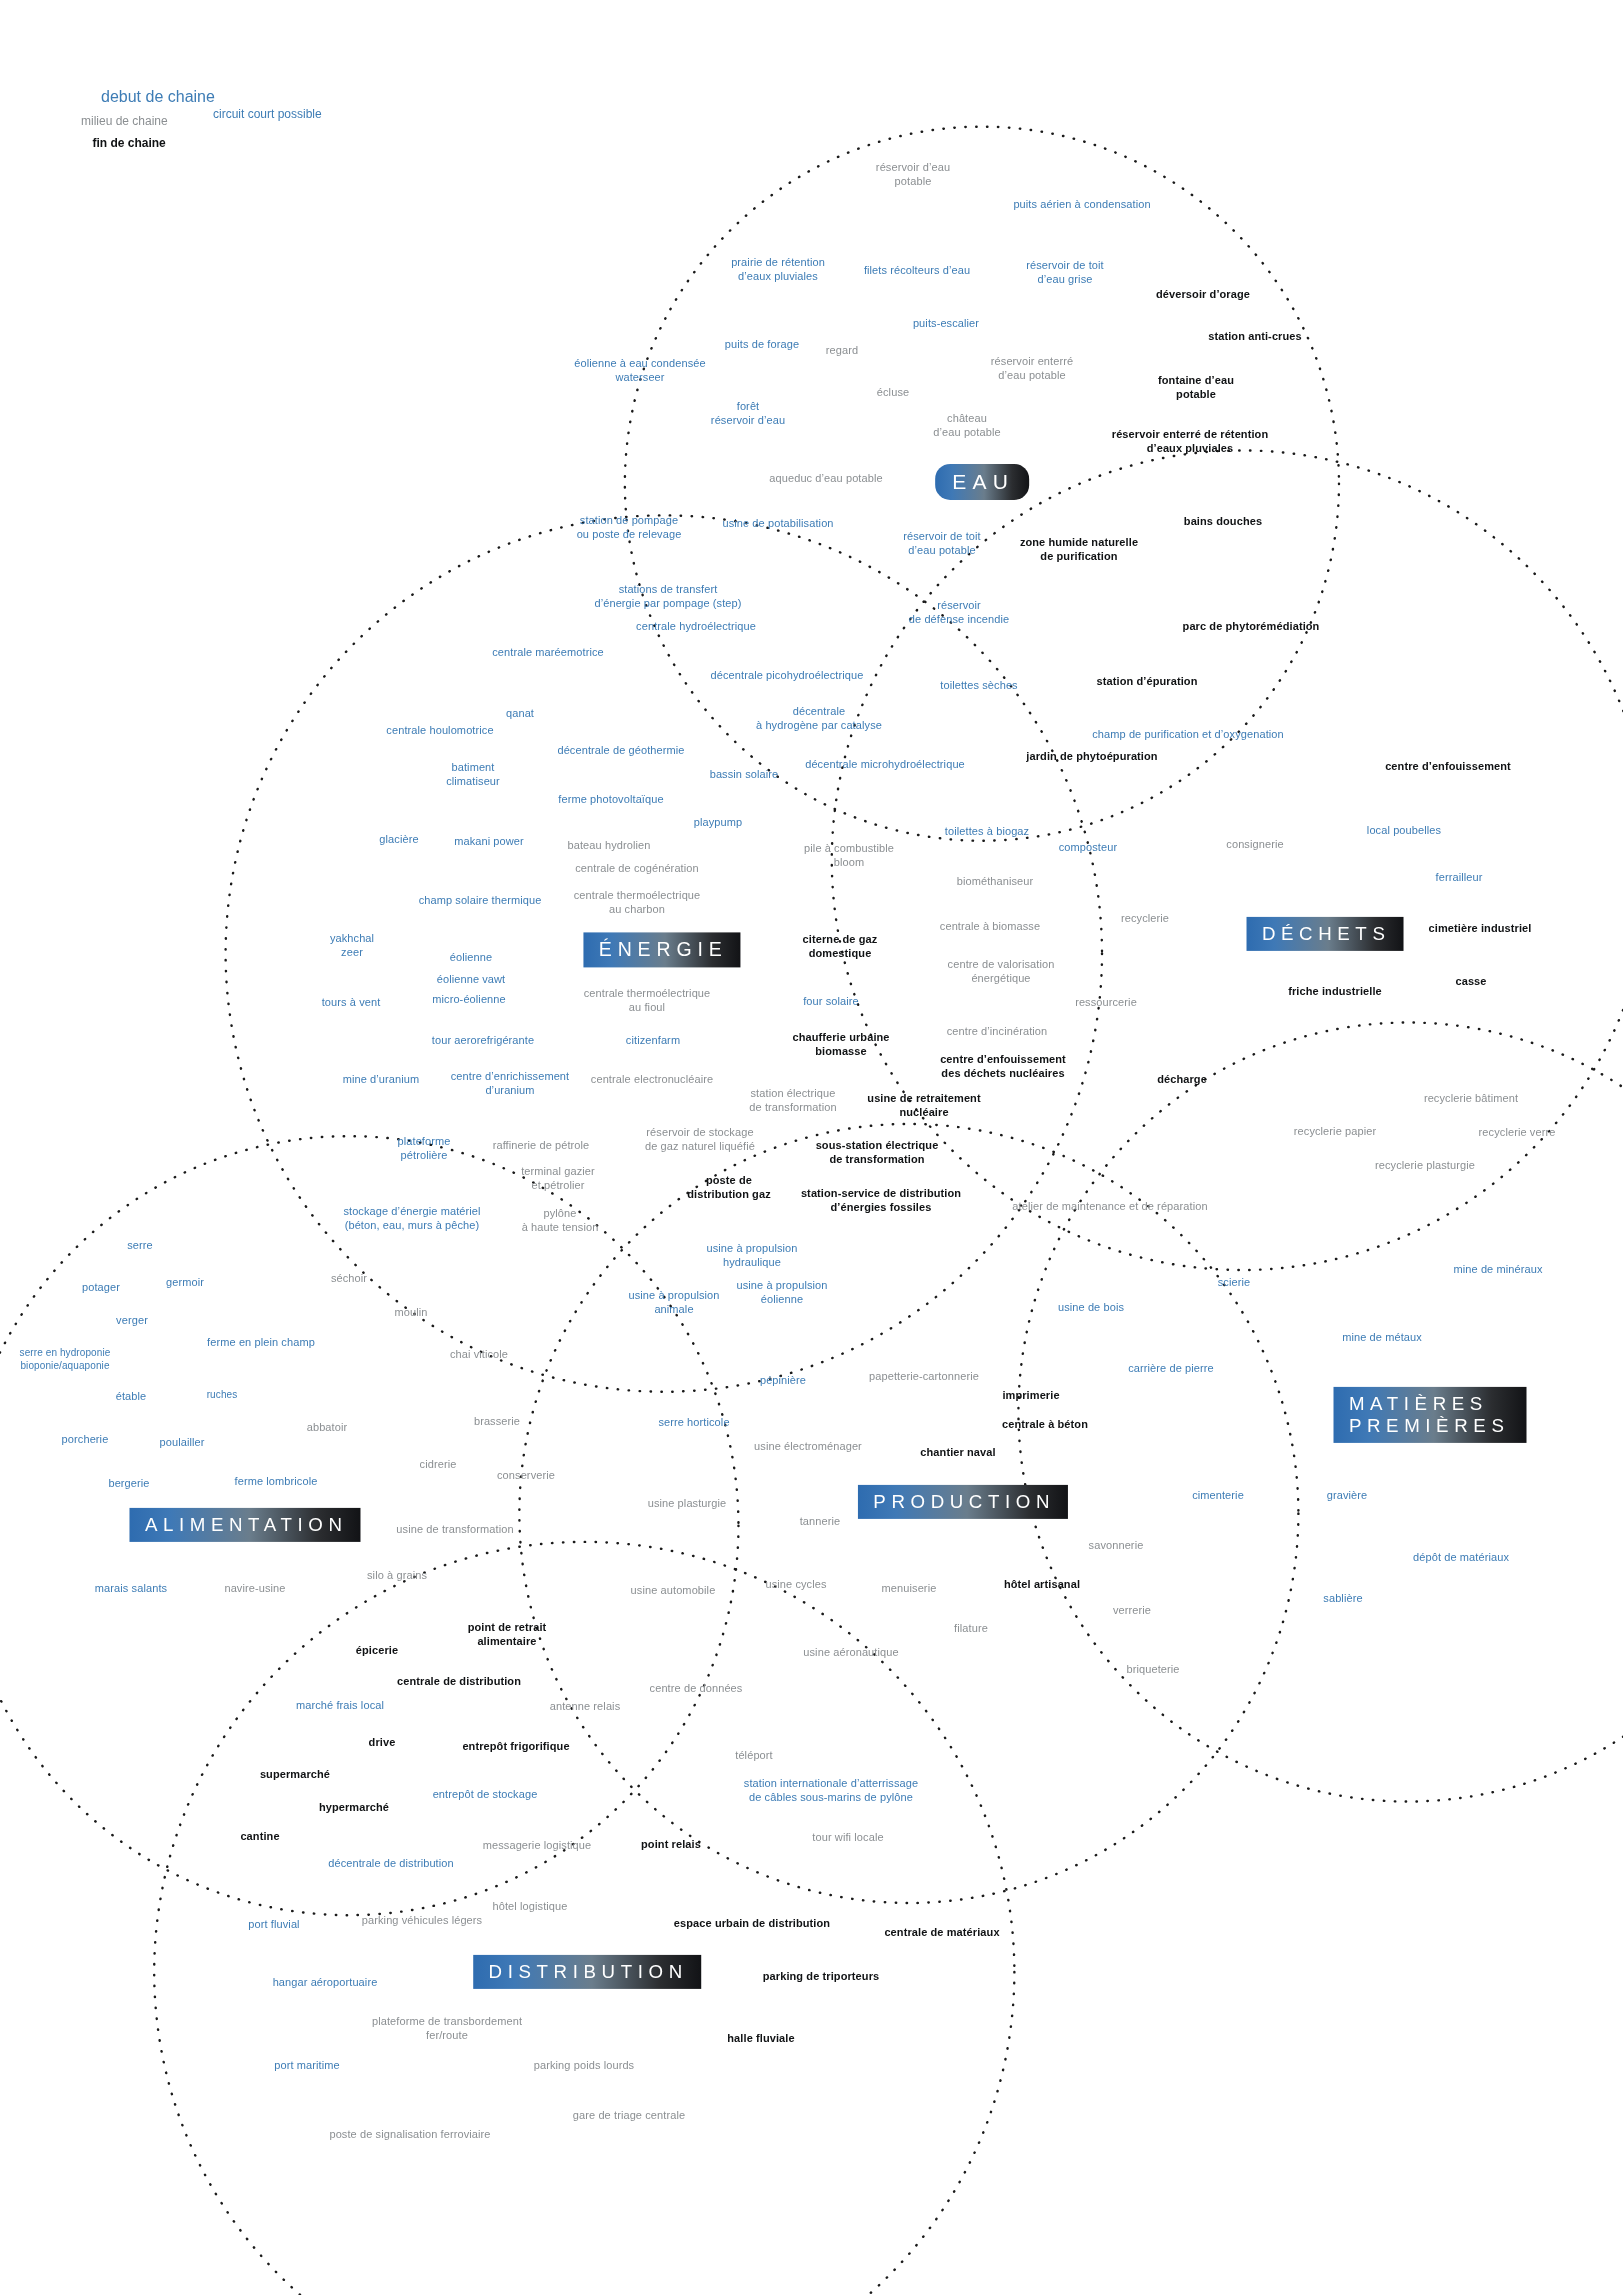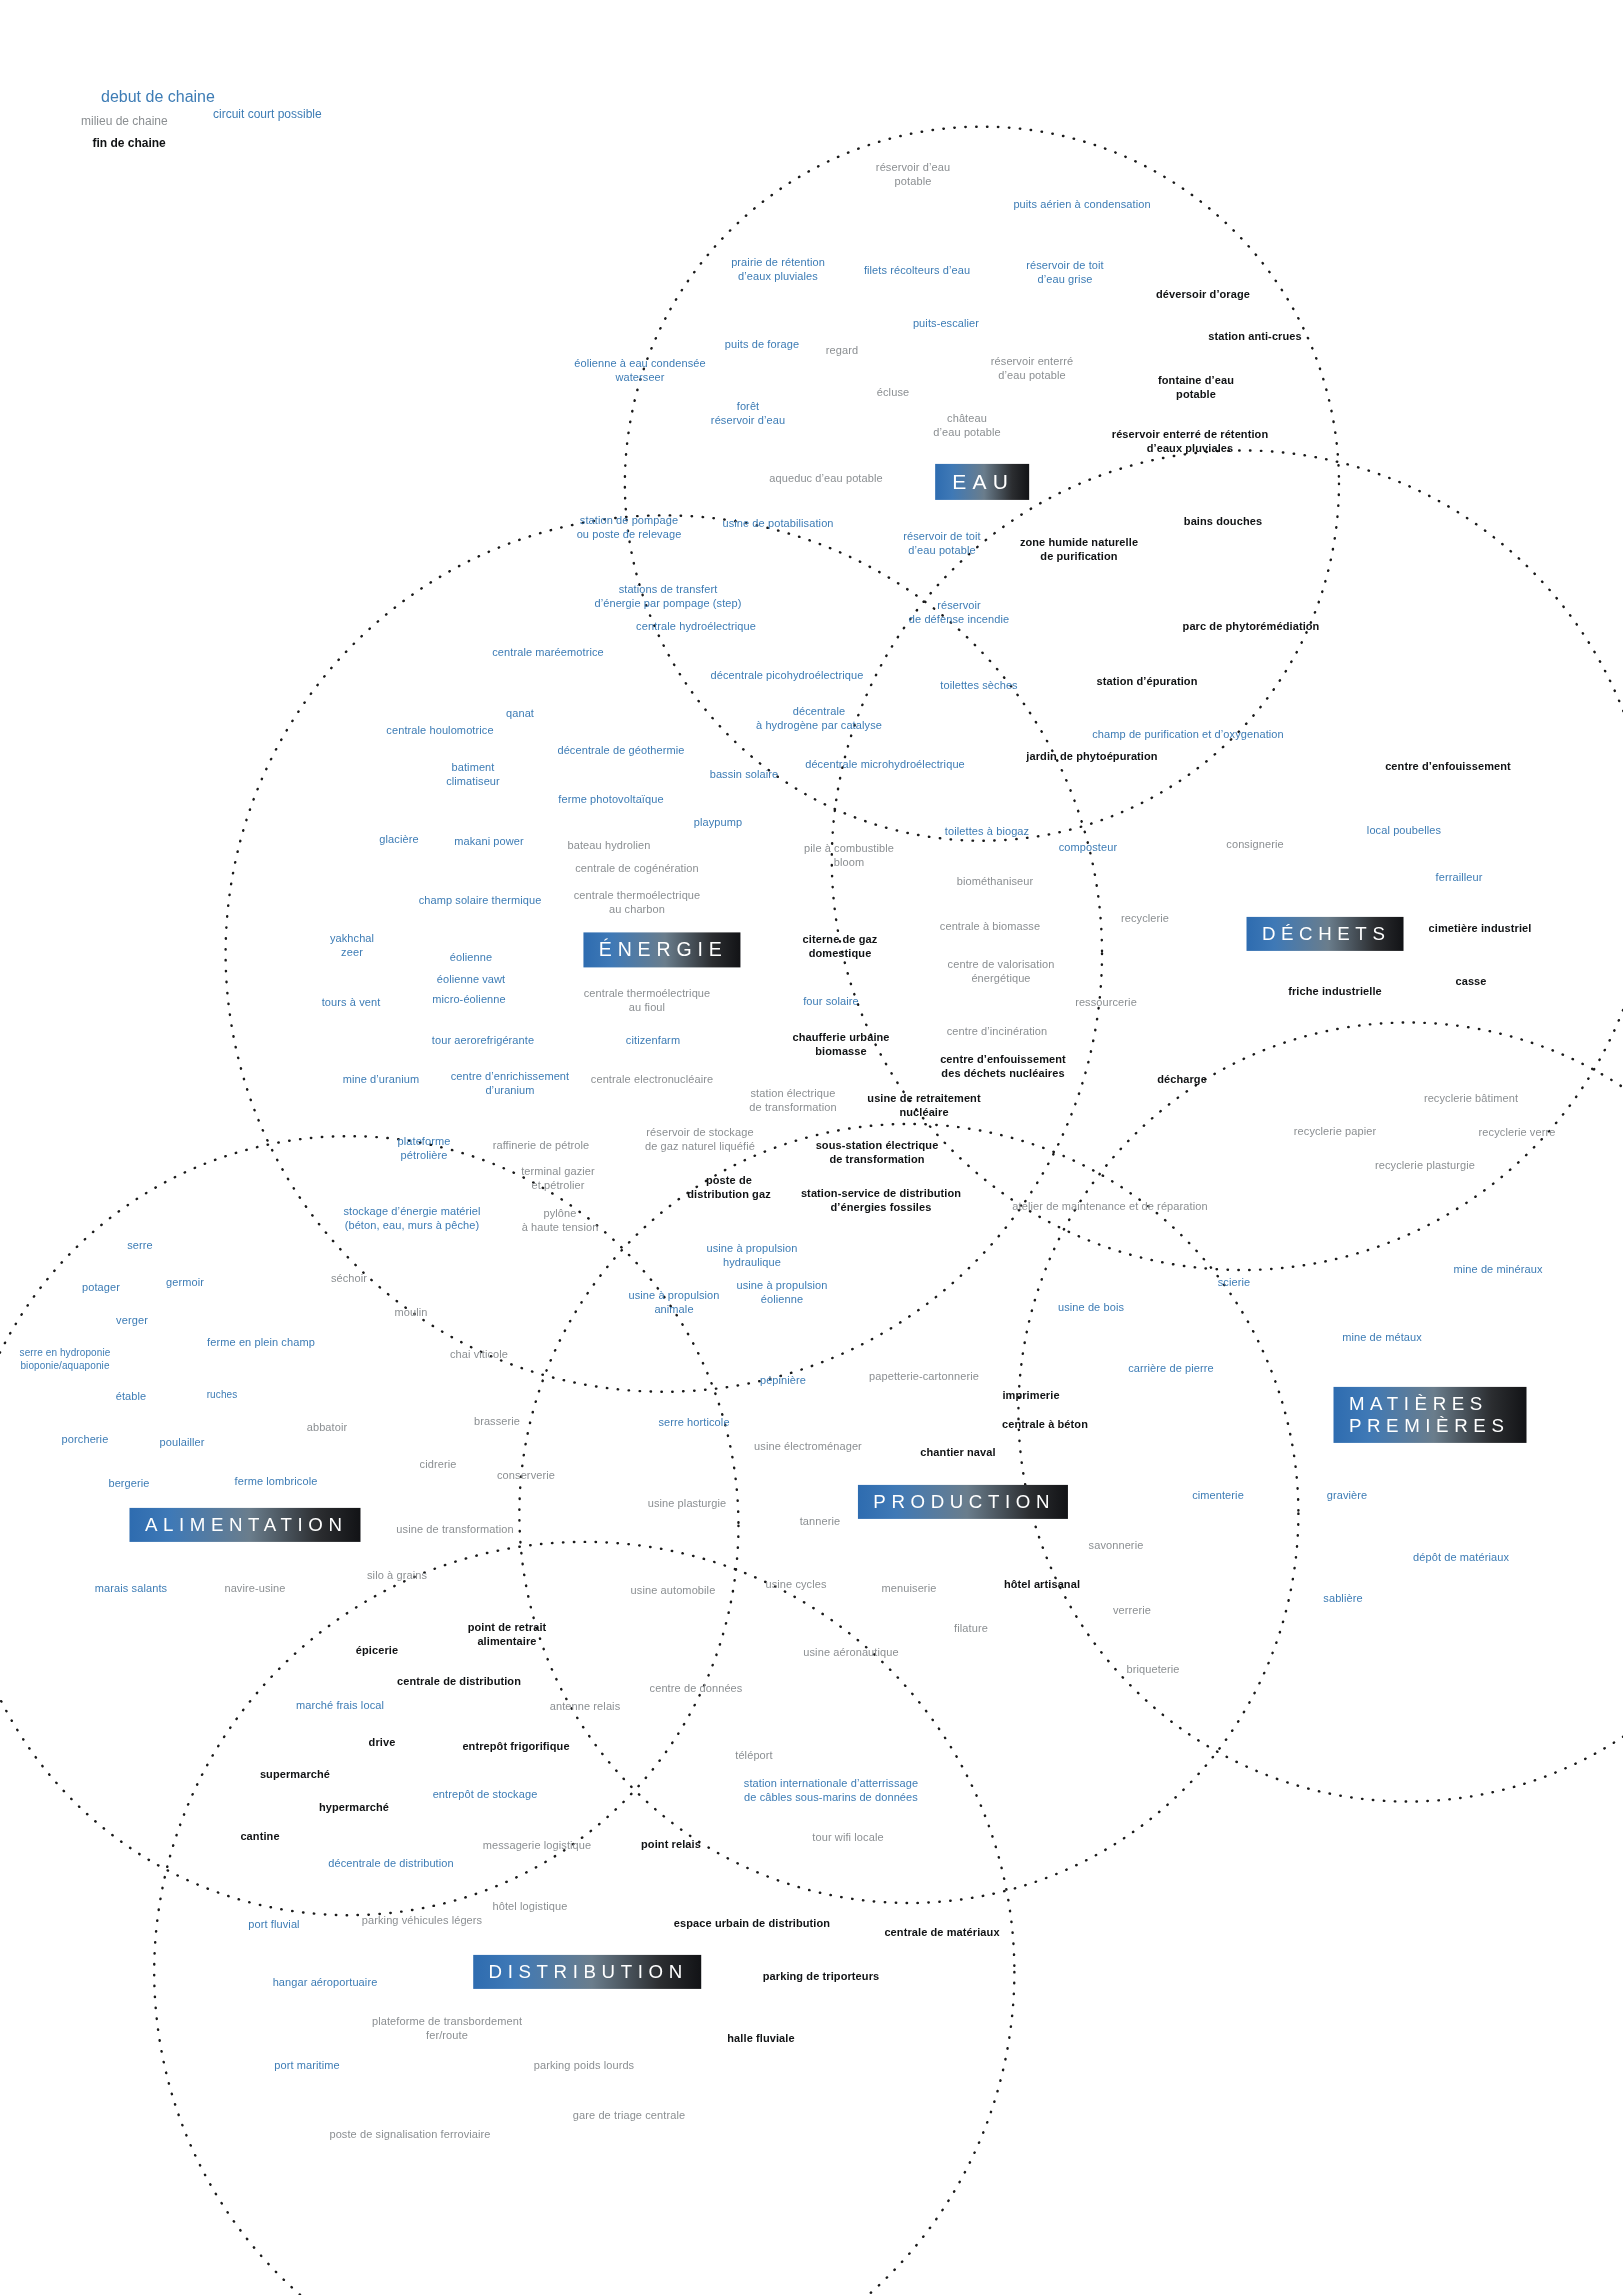--- a/index.html
+++ b/index.html
@@ -555,21 +555,21 @@
         <div>téléport</div>
       </div>
       <div class="lbl c s-fin" style="left: 516px; top: 1747px; font-size: 11px;">
         <div>entrepôt frigorifique</div>
       </div>
       <div class="lbl c s-fin" style="left: 295px; top: 1775px; font-size: 11px;">
         <div>supermarché</div>
       </div>
       <div class="lbl c s-debut" style="left: 831px; top: 1791px; font-size: 11px;">
         <div>station internationale d’atterrissage</div>
-        <div>de câbles sous-marins de données</div>
+        <div>de câbles sous-marins de pylône</div>
       </div>
       <div class="lbl c s-debut" style="left: 485px; top: 1795px; font-size: 11px;">
         <div>entrepôt de stockage</div>
       </div>
       <div class="lbl c s-fin" style="left: 354px; top: 1808px; font-size: 11px;">
         <div>hypermarché</div>
       </div>
       <div class="lbl c s-fin" style="left: 260px; top: 1837px; font-size: 11px;">
         <div>cantine</div>
       </div>
@@ -620,21 +620,21 @@
         <div>parking poids lourds</div>
       </div>
       <div class="lbl c s-milieu" style="left: 629px; top: 2116px; font-size: 11px;">
         <div>gare de triage centrale</div>
       </div>
       <div class="lbl c s-milieu" style="left: 410px; top: 2135px; font-size: 11px;">
         <div>poste de signalisation ferroviaire</div>
       </div>
     </div>
   <div id="badges">
-      <div class="badge" style="left: 982px; top: 482px; font-size: 21px; padding: 5.7px 14.6px 6.5px 17px;">EAU</div>
+      <div class="badge" style="left: 982px; top: 482px; font-size: 21px; padding: 5.7px 14.6px 6.5px 17px; border-radius: 15px;">EAU</div>
       <div class="badge" style="left: 662px; top: 950px; font-size: 19.5px; padding: 5.7px 13px 6.5px 15.4px;">ÉNERGIE</div>
       <div class="badge" style="left: 1325px; top: 934px; font-size: 18.7px; padding: 5.7px 13px 6.5px 15.4px;">DÉCHETS</div>
       <div class="badge" style="left: 1430px; top: 1415px; font-size: 18.7px; padding: 5.7px 13px 6.5px 15.4px;">MATIÈRES PREMIÈRES</div>
       <div class="badge" style="left: 245px; top: 1525px; font-size: 18.7px; padding: 5.7px 13px 6.5px 15.4px;">ALIMENTATION</div>
       <div class="badge" style="left: 963px; top: 1502px; font-size: 18.7px; padding: 5.7px 13px 6.5px 15.4px;">PRODUCTION</div>
       <div class="badge" style="left: 587px; top: 1972px; font-size: 18.7px; padding: 5.7px 13px 6.5px 15.4px;">DISTRIBUTION</div>
     </div>
 </div>
 
 

